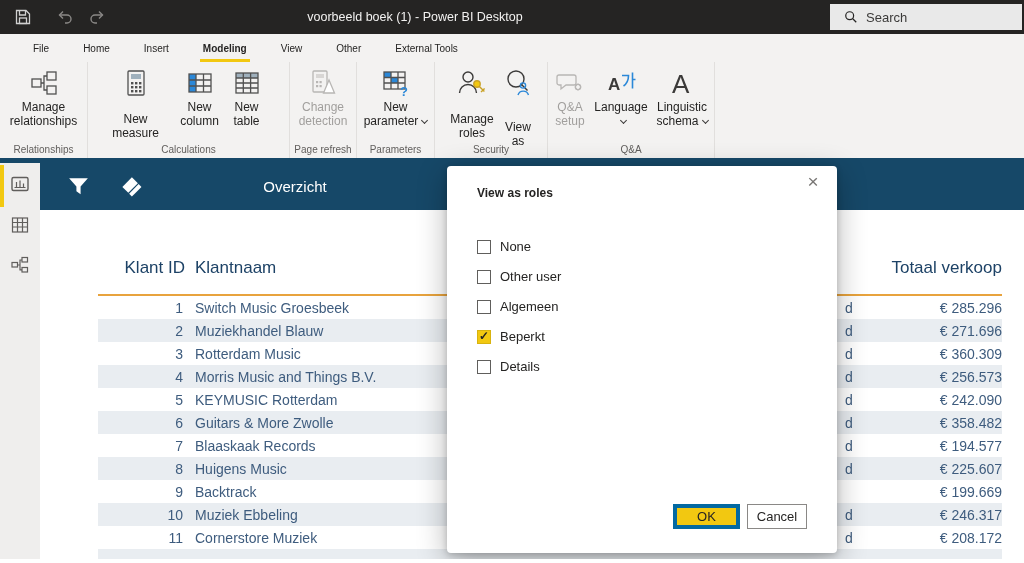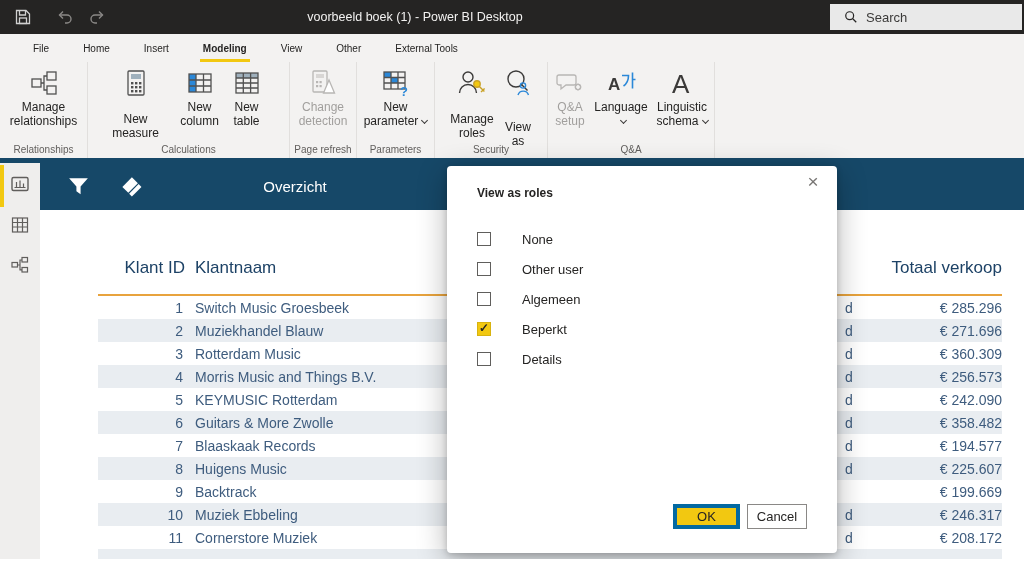--- a/index.html
+++ b/index.html
@@ -80,21 +80,21 @@
   .trow.partial { height:10px; overflow:hidden; }
 
   
   .dialog { position:absolute; left:447px; top:166px; width:390px; height:387px; background:#fff;
             border-radius:4px; box-shadow:0 8px 30px rgba(0,0,0,0.30), 0 2px 6px rgba(0,0,0,0.18); }
   .dlg-close { position:absolute; top:6px; right:14px; width:20px; height:20px; color:#797775;
                font-size:19px; line-height:20px; text-align:center; cursor:default; }
   .dlg-close::before { content:"\00D7"; }
   .dlg-title { position:absolute; left:30px; top:20px; font-size:12px; font-weight:600; color:#252423; }
   .dlg-roles { position:absolute; left:30px; top:58px; right:30px; }
-  .role-item { display:flex; align-items:center; height:30px;gap:22px; }
+  .role-item { display:flex; align-items:flex-end; height:30px; }
   .role-box { width:14px; height:14px; border:1.5px solid #605e5c; background:#fff; flex:none;
               margin-right:9px; position:relative; }
   .role-item.checked .role-box { background:#f2c811; border-color:#d8b30f; }
   .role-item.checked .role-box::before { content:"\2713"; position:absolute; left:1px; top:-2px;
               font-size:12px; font-weight:bold; color:#252423; }
   .role-label { font-size:13px; color:#252423; }
   .dlg-btn { position:absolute; top:338px; height:25px; font-size:13px; color:#252423;
              display:flex; align-items:center; justify-content:center; cursor:default;
              font-family:"Liberation Sans", sans-serif; }
   .btn-ok { left:226px; width:67px; background:#f2c811; border:4px solid #0369a1; }

